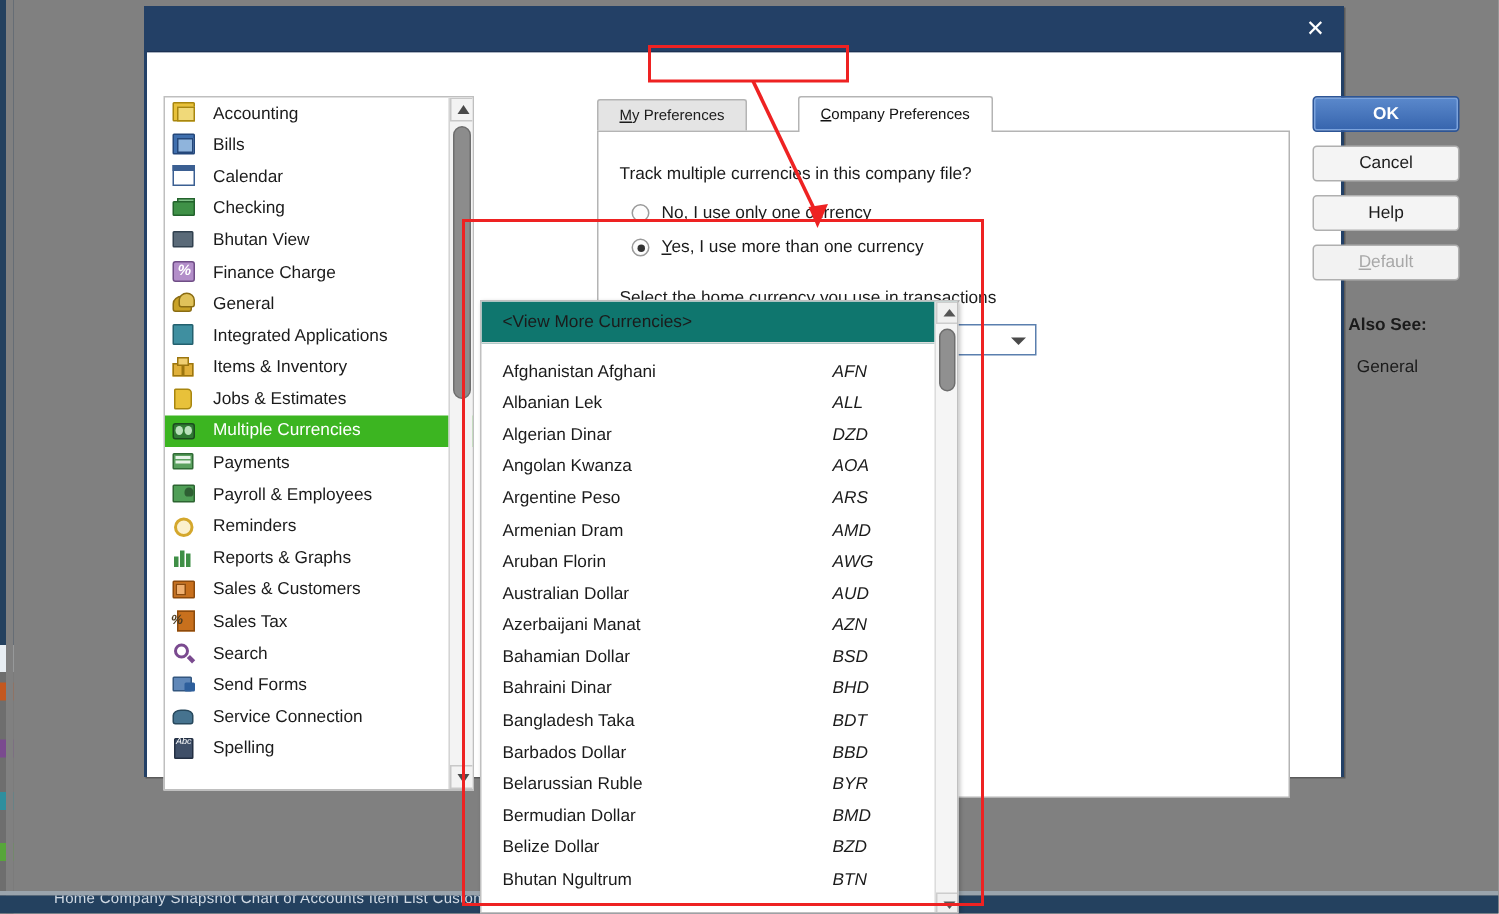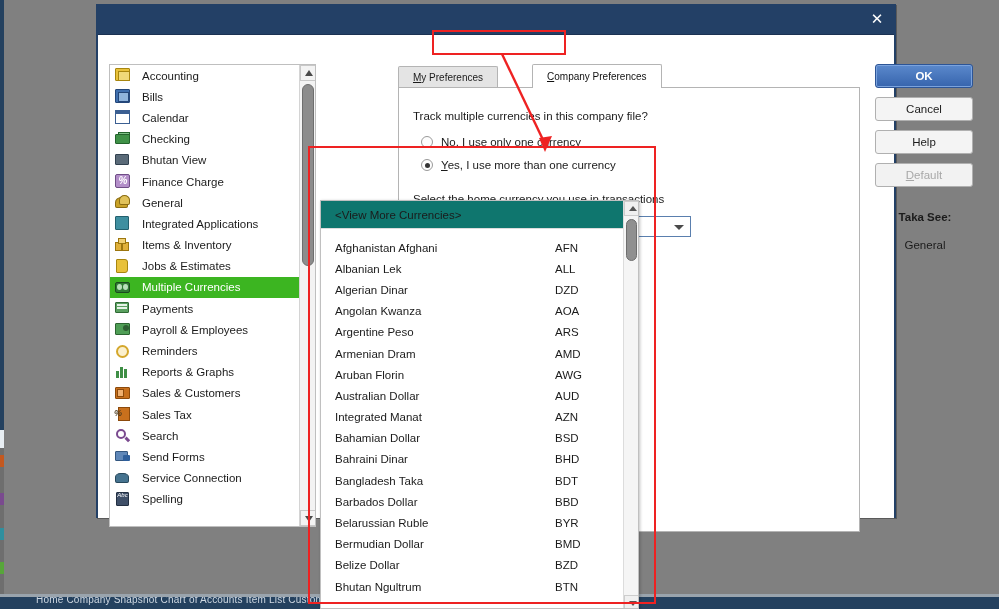--- a/index.html
+++ b/index.html
@@ -163,21 +163,21 @@
   .dd-head {
     height: 28px; line-height: 28px; padding-left: 14px; font-size: 11.5px;
     color: #1b1b1b; background: #0f766e; border-bottom: 1px solid #dcdcdc; cursor: pointer;
   }
   .dd-list { position: relative; height: 380px; overflow: hidden; padding-top: 8px; }
   .dd-row {
     display: flex; height: 21.2px; align-items: center; font-size: 11.5px;
     color: #1b1b1b; padding-left: 14px; cursor: pointer;
   }
   .dd-row .nm { flex: 0 0 220px; white-space: nowrap; }
-  .dd-row .cd { white-space: nowrap; }
+  .dd-row .cd { white-space: nowrap; font-style: italic; }
   .dd-sb { position: absolute; right: 0; top: 0; width: 15px; height: 409px; background: #f5f5f5; border-left: 1px solid #dcdcdc; }
   .dd-sb .ar { position:absolute; left:0; width:15px; height:15px; background:#f0f0f0; border:1px solid #cdcdcd; cursor: pointer; }
   .dd-sb .ar.up { top: 0; } .dd-sb .ar.dn { bottom: 0; }
   .dd-sb .ar::after { content:''; position:absolute; left:3.5px; border-left:4px solid transparent; border-right:4px solid transparent; }
   .dd-sb .ar.up::after { top:4px; border-bottom:5px solid #555555; }
   .dd-sb .ar.dn::after { top:5px; border-top:5px solid #555555; }
   .dd-sb .thumb { position:absolute; left:2px; top:18px; width:11px; height:42px; background:#909090; border:1px solid #6e6e6e; border-radius:6px; cursor: pointer; }
 
   
   .btns { position: absolute; left: 777px; top: 29px; width: 100px; }
@@ -413,21 +413,21 @@
           <span class="val">US Dollar</span>
           <span class="arw"></span>
         </div>
       </div>
 
       <div class="btns">
         <div class="btn primary">OK</div>
         <div class="btn">Cancel</div>
         <div class="btn">Help</div>
         <div class="btn disabled"><u>D</u><span>efault</span></div>
-        <div class="also-see">Taka See:</div>
+        <div class="also-see">Also See:</div>
         <div class="also-link">General</div>
       </div>
 
     </div>
   </div>
 
   <div class="dropdown">
     <div class="dd-head">&lt;View More Currencies&gt;</div>
     <div class="dd-list" id="dd-list">
         <div class="dd-row">
@@ -456,21 +456,21 @@
         </div>
         <div class="dd-row">
           <span class="nm">Aruban Florin</span>
           <span class="cd">AWG</span>
         </div>
         <div class="dd-row">
           <span class="nm">Australian Dollar</span>
           <span class="cd">AUD</span>
         </div>
         <div class="dd-row">
-          <span class="nm">Integrated Manat</span>
+          <span class="nm">Azerbaijani Manat</span>
           <span class="cd">AZN</span>
         </div>
         <div class="dd-row">
           <span class="nm">Bahamian Dollar</span>
           <span class="cd">BSD</span>
         </div>
         <div class="dd-row">
           <span class="nm">Bahraini Dinar</span>
           <span class="cd">BHD</span>
         </div>

